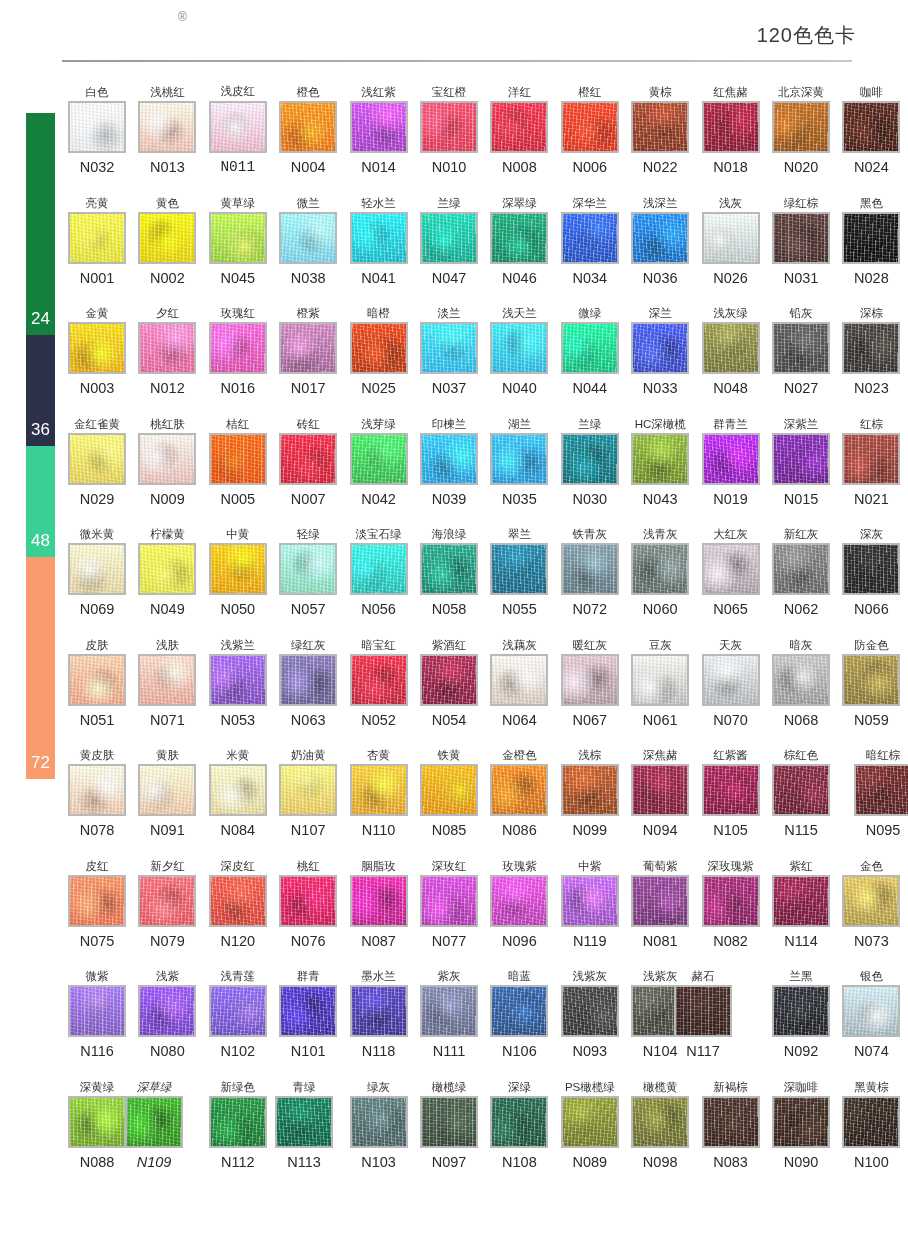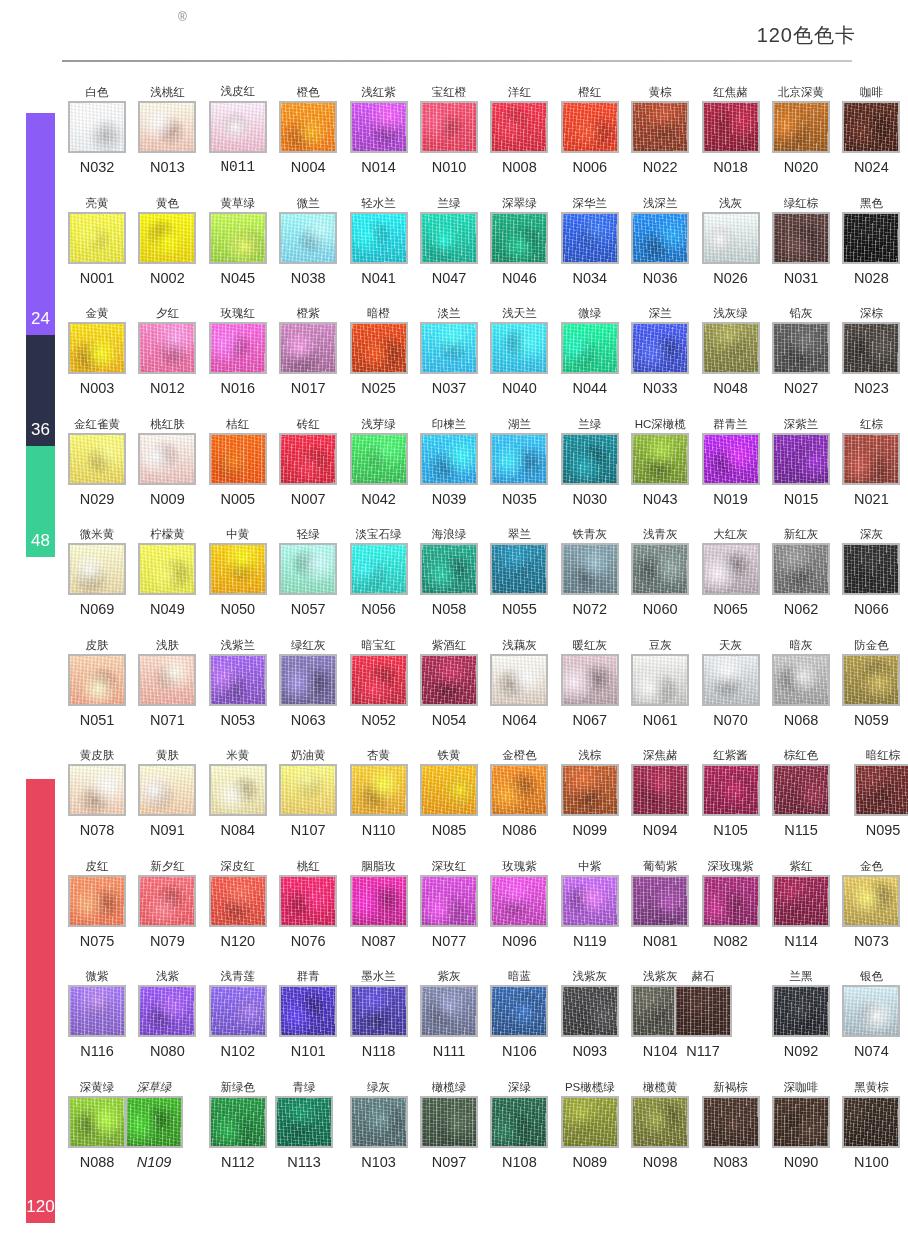--- a/index.html
+++ b/index.html
@@ -129,31 +129,31 @@
 </head>
 <body>
 
 <div id="header">
   <div id="logo-reg">®</div>
   <div id="title-right">120色色卡</div>
   <div id="header-rule"></div>
 </div>
 
 <div id="sidebar">
-    <div class="band" style="top: 0px; height: 222px; background: #8b5cf6;">
+    <div class="band" style="top: 0px; height: 222px; background: #15803d;">
       <span class="band-num">24</span>
     </div>
     <div class="band" style="top: 222px; height: 111px; background: rgb(44, 48, 72);">
       <span class="band-num">36</span>
     </div>
     <div class="band" style="top: 333px; height: 111px; background: rgb(58, 207, 148);">
       <span class="band-num">48</span>
     </div>
-    <div class="band" style="top: 666px; height: 444px; background: rgb(232, 69, 94);">
-      <span class="band-num">120</span>
+    <div class="band" style="top: 444px; height: 222px; background: rgb(249, 155, 109);">
+      <span class="band-num">72</span>
     </div>
   </div>
 
 <div id="grid">
     <div class="row">
       <div class="cell" style="left: 0px;">
         <div class="cell-name">白色</div>
         <div class="swatch" style="background: rgb(238, 242, 245);">
           <div class="swatch-tex" style="background: repeating-linear-gradient(89deg, rgba(255, 255, 255, 0.42) 0px, rgba(255, 255, 255, 0) 1.3px, rgba(0, 0, 0, 0.07) 2.4px, rgba(255, 255, 255, 0) 3.6px), repeating-linear-gradient(7deg, rgba(255, 255, 255, 0.3) 0px, rgba(255, 255, 255, 0) 1.1px, rgba(0, 0, 0, 0.06) 2.2px, rgba(255, 255, 255, 0) 3.3px), radial-gradient(circle at 23% 28%, rgb(255, 255, 255) 0%, rgba(255, 255, 255, 0) 42%), radial-gradient(circle at 67% 69%, rgb(186, 189, 191) 0%, rgba(255, 255, 255, 0) 38%), linear-gradient(rgb(255, 255, 255), rgb(238, 242, 245));"></div>
         </div>

